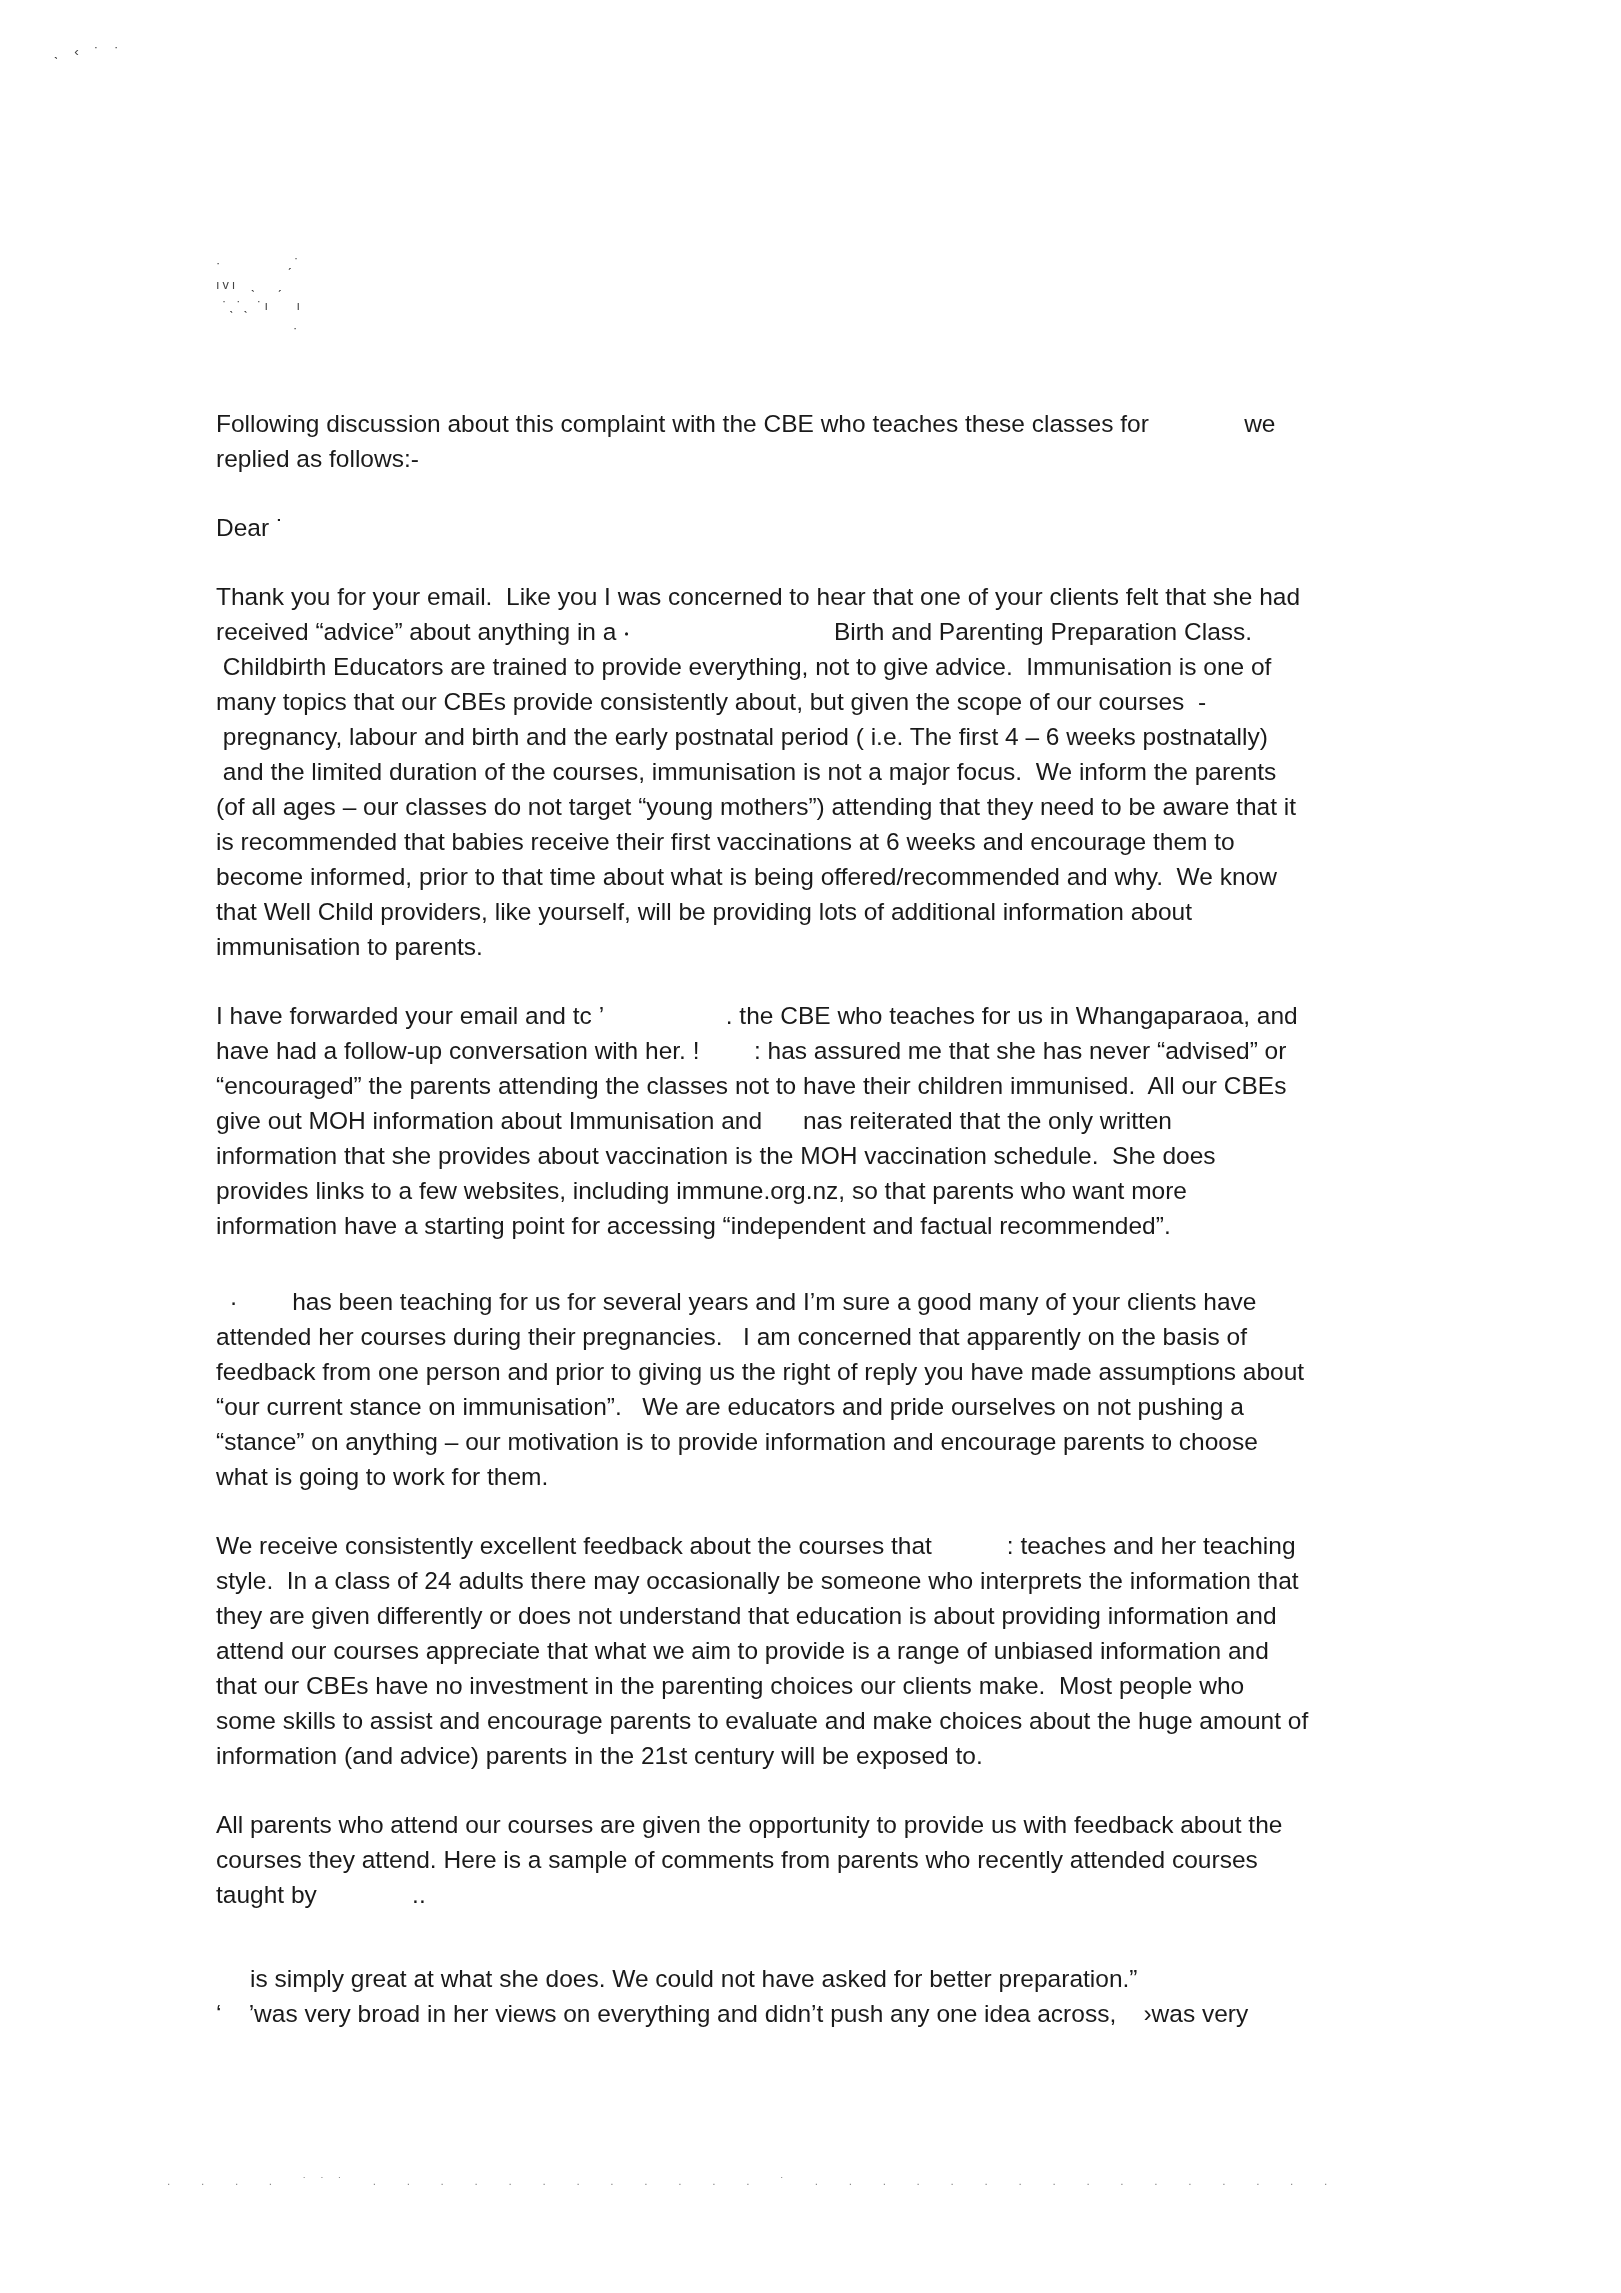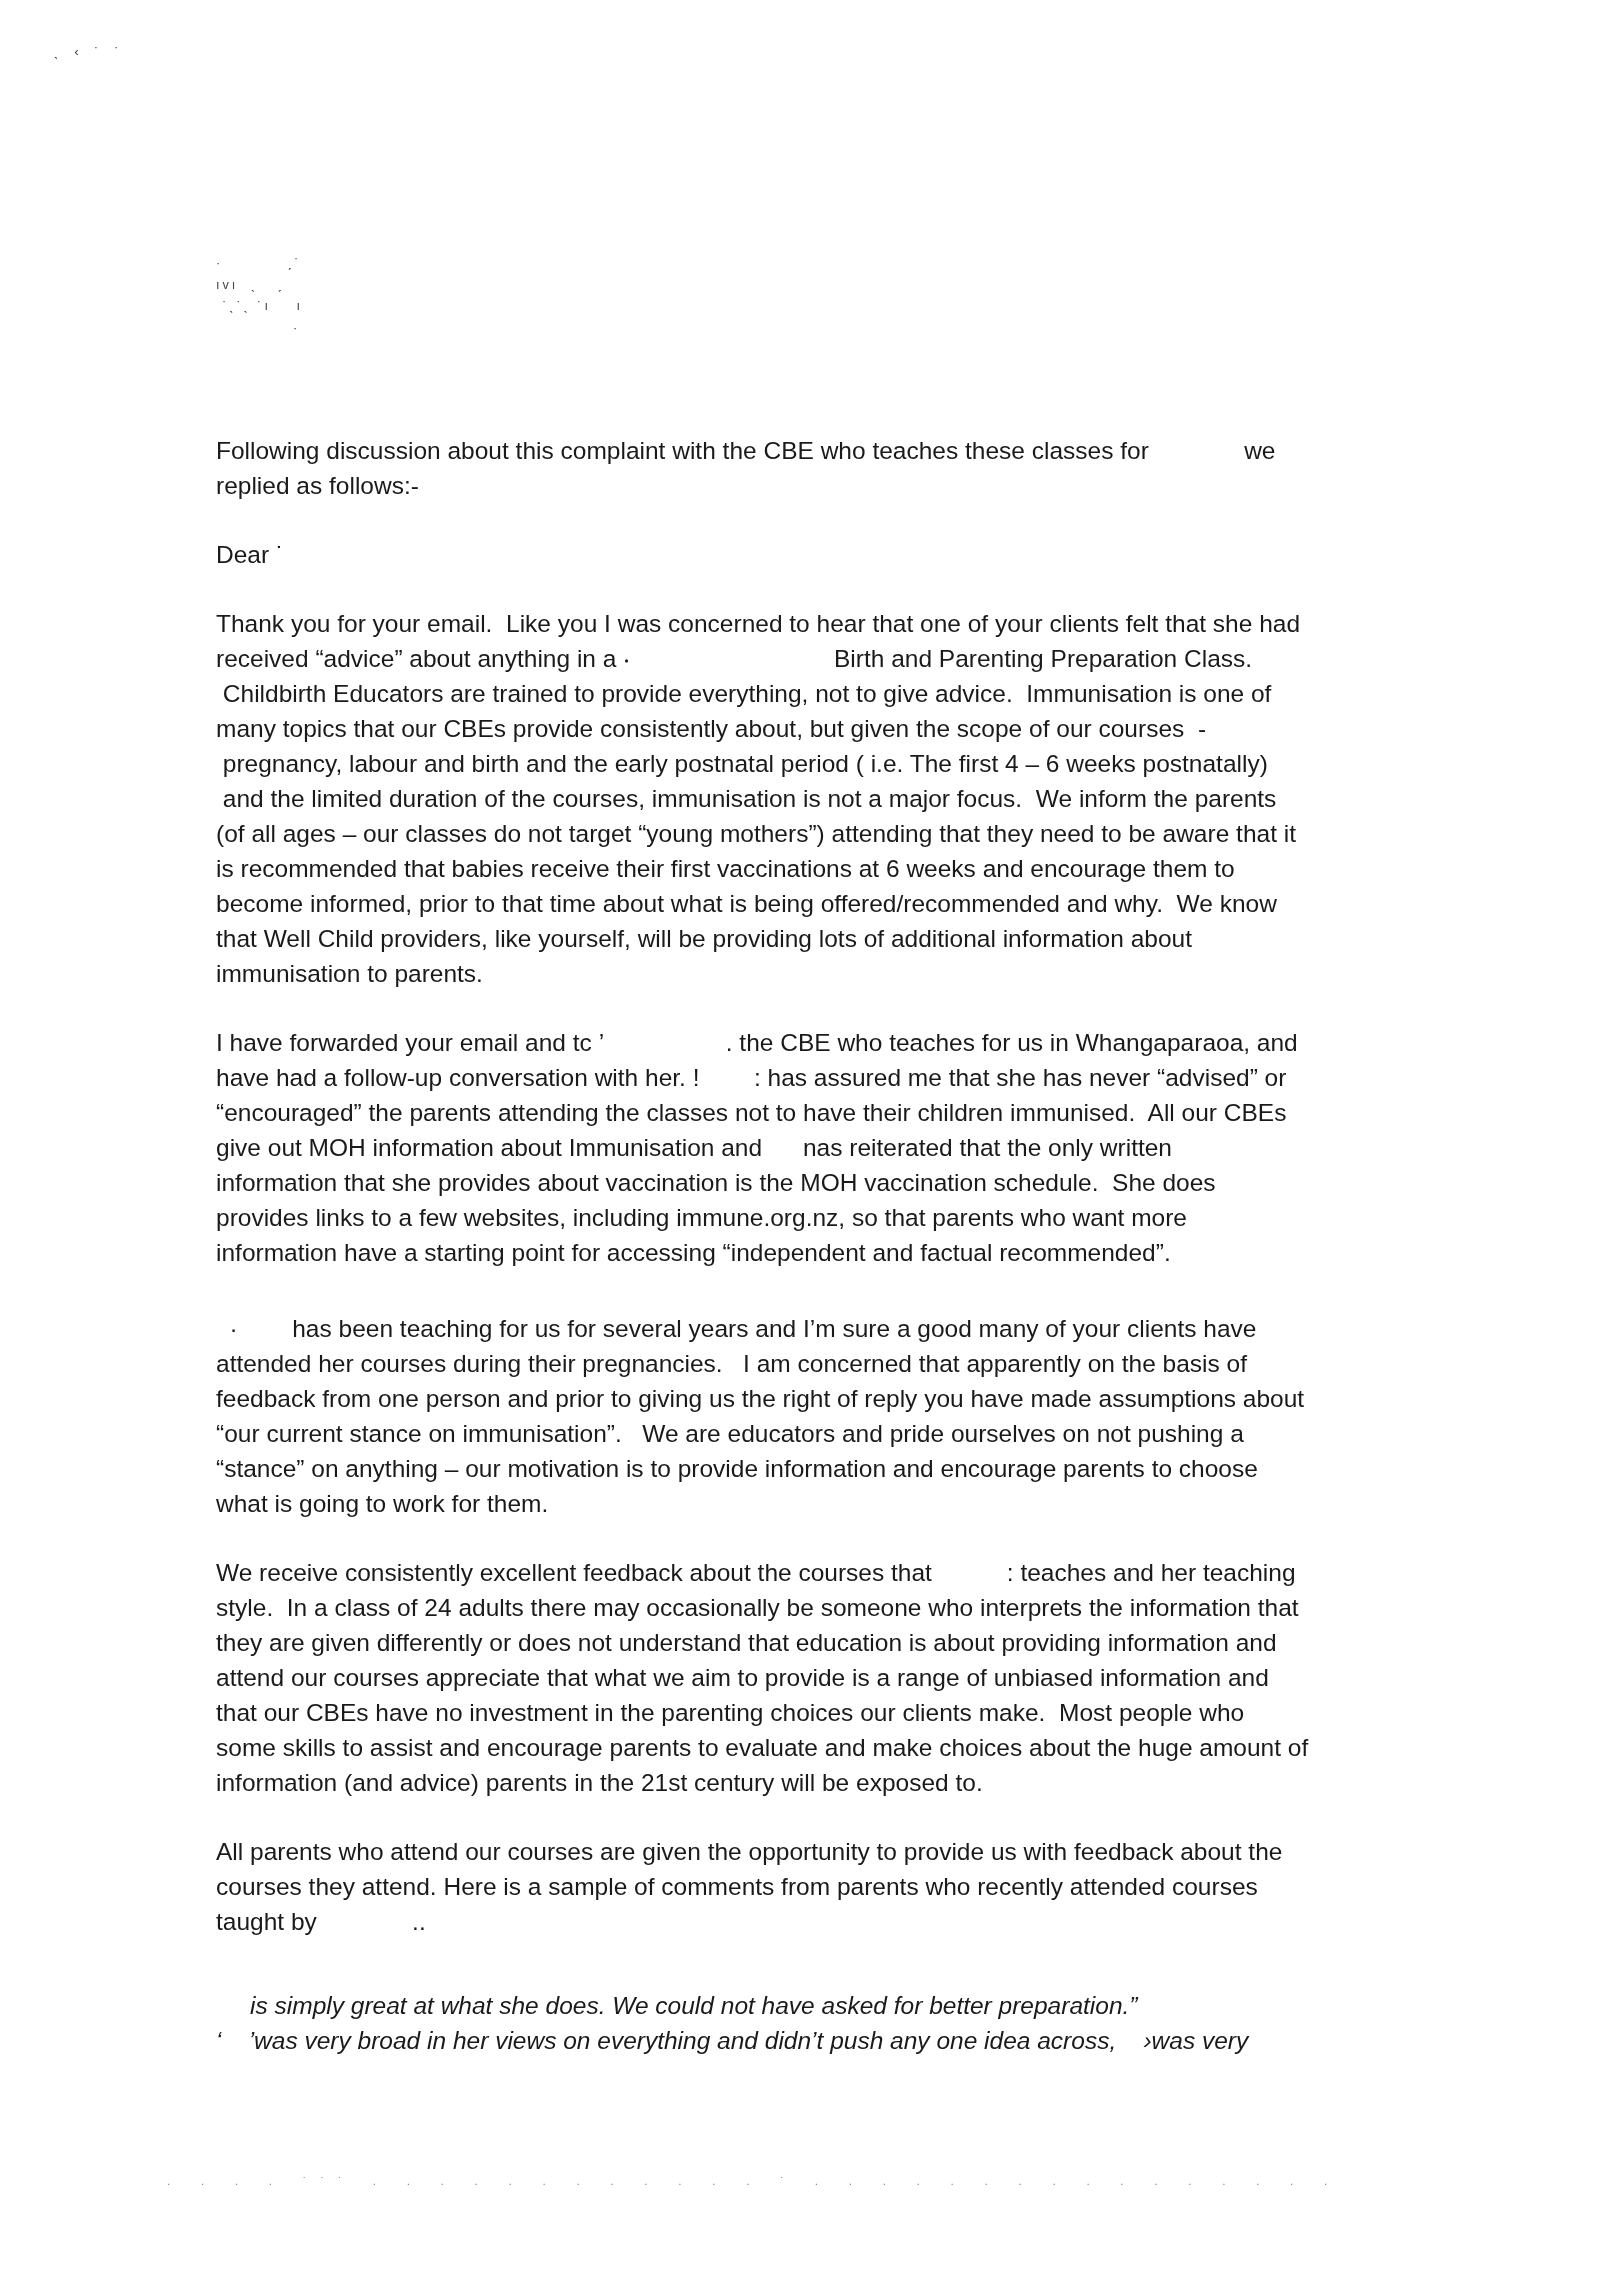--- a/index.html
+++ b/index.html
@@ -3,25 +3,25 @@
 <meta charset="utf-8">
 <style>
   html, body { margin: 0; padding: 0; background: #ffffff; }
   body {
     width: 1621px; height: 2294px; position: relative; overflow: hidden;
     font-family: "Liberation Sans", sans-serif; color: #1a1a1a;
   }
   .page { position: absolute; left: 0; top: 0; width: 1621px; height: 2294px; background: #fff; }
   .specks { position: absolute; color: #444; font-size: 13.7px; letter-spacing: 5.9px; }
   .content {
-    position: absolute; left: 216px; top: 433px; width: 1142px;
+    position: absolute; left: 216px; top: 406px; width: 1142px;
     font-size: 24.5px; line-height: 35px;
   }
   .para { margin: 0 0 34px 0; }
-  .para.tight { margin-bottom: 0; font-style: italic; }
+  .para.tight { margin-bottom: 0; }
   .line { display: block; white-space: pre; }
   .it { }
   .footer-dots { position: absolute; left: 167px; top: 2174px; width: 1313px; color: #888; font-size: 11.8px; letter-spacing: 13.7px; white-space: nowrap; overflow: hidden; }
 </style>
 </head>
 <body>
 
 <div class="page">
 
   <div class="specks" style="left:54px; top:44px;">ˎ ‹ ˙ ˙</div>

